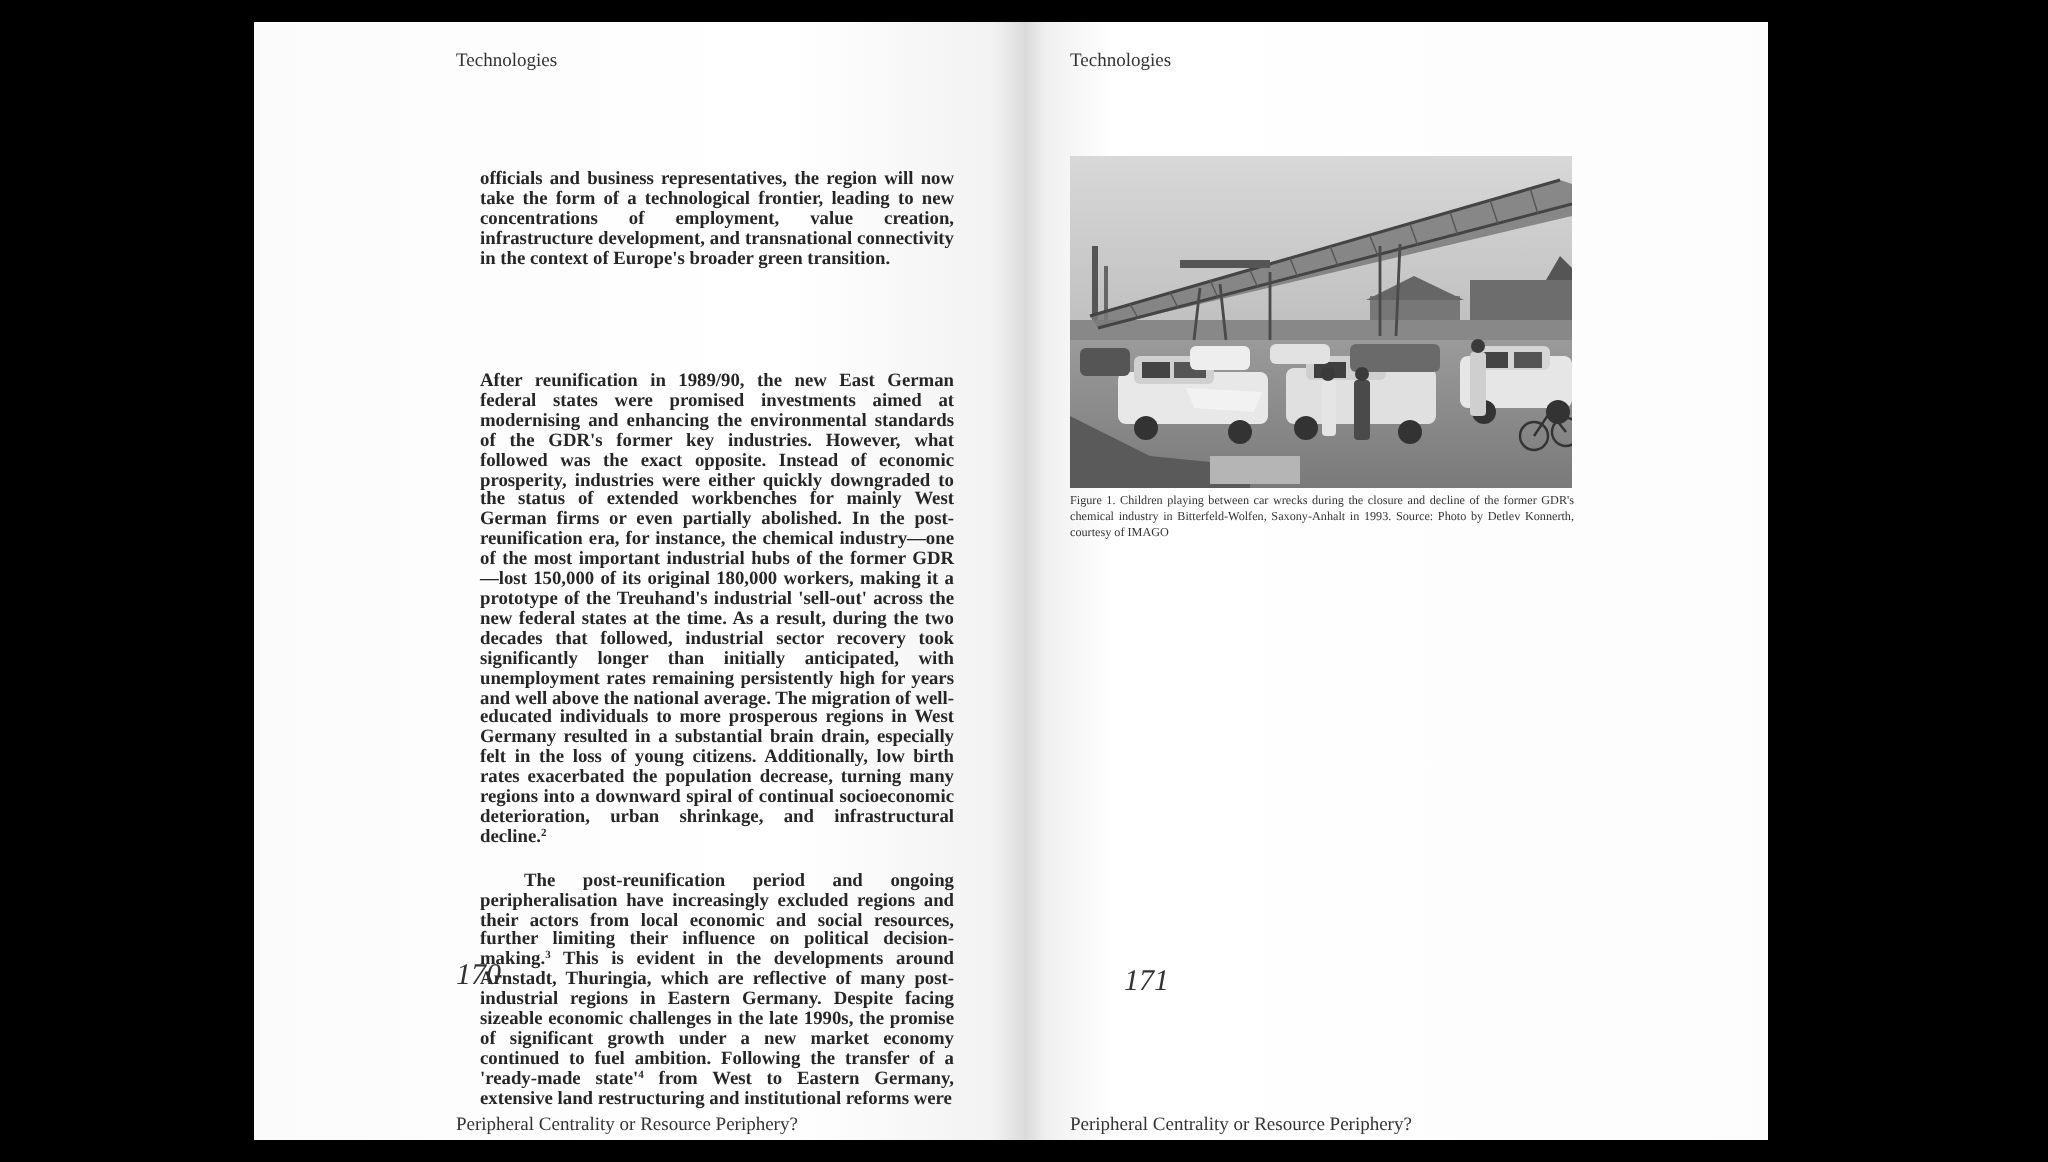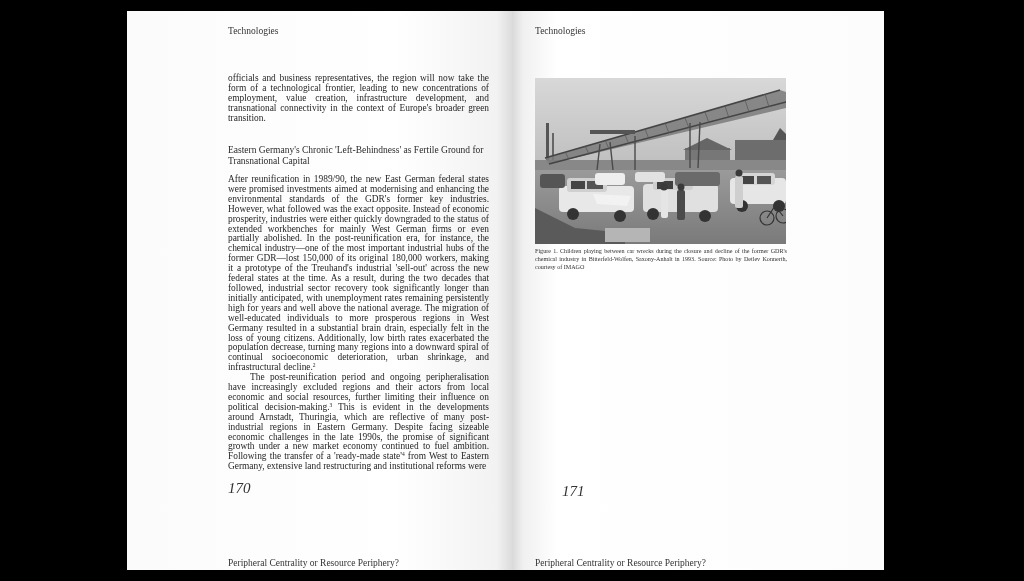--- a/index.html
+++ b/index.html
@@ -18,21 +18,21 @@
   .running-foot { position: absolute; top: 547px; font-size: 9.5px; color: #333; text-align: center; }
   .folio { position: absolute; font-size: 15px; color: #333; font-style: italic; }
   .left .running-head, .left .running-foot, .left .folio { left: 101px; }
   .right .running-head, .right .running-foot, .right .folio { left: 23px; }
   .left .folio { top: 469px; }
   .right .folio { top: 472px; margin-left: 27px; }
   .body-text {
     position: absolute; left: 101px; width: 261px; font-size: 9.4px; line-height: 9.9px;
     text-align: justify; hyphens: auto; color: #262626;
   }
-  .body-text p { margin: 0; }
+  .body-text p { margin: 12px; font-weight: bold; }
   .body-text p.indent { text-indent: 22px; }
   .para-top { top: 63px; }
   .heading { position: absolute; left: 101px; top: 134px; width: 262px; font-size: 9.5px; line-height: 11px; color: #2a2a2a; }
   .para-main { top: 164px; }
   sup { font-size: 5.5px; line-height: 0; vertical-align: 3px; }
   .figure { position: absolute; left: 23px; top: 67px; width: 251px; height: 166px; background: #9a9a9a; overflow: hidden; }
   .figure svg { width: 100%; height: 100%; display: block; }
   .caption { position: absolute; left: 23px; top: 236px; width: 252px; font-size: 6.1px; line-height: 8px; color: #333; text-align: justify; }
 </style>
 </head>
@@ -40,21 +40,20 @@
 
 <div class="spread">
 
   <div class="page left">
     <div class="running-head">Technologies</div>
 
     <div class="body-text para-top">
       <p>officials and business representatives, the region will now take the form of a technological frontier, leading to new concentrations of employment, value creation, infrastructure development, and transnational connectivity in the context of Europe's broader green transition.</p>
     </div>
 
-    <div class="heading">Eastern Germany's Chronic 'Left-Behindness' as Fertile Ground for Transnational Capital</div>
 
     <div class="body-text para-main">
       <p><span>After reunification in 1989/90, the new East German federal states were promised investments aimed at modernising and enhancing the environmental standards of the GDR's former key industries. However, what followed was the exact opposite. Instead of economic prosperity, industries were either quickly downgraded to the status of extended workbenches for mainly West German firms or even partially abolished. In the post-reunification era, for instance, the chemical industry—one of the most important industrial hubs of the former GDR—lost 150,000 of its original 180,000 workers, making it a prototype of the Treuhand's industrial 'sell-out' across the new federal states at the time. As a result, during the two decades that followed, industrial sector recovery took significantly longer than initially anticipated, with unemployment rates remaining persistently high for years and well  above the national average. The migration of well-educated individuals to more prosperous regions in West Germany resulted in a substantial brain drain, especially felt in the loss of young citizens. Additionally, low birth rates exacerbated the population decrease, turning many regions into a downward spiral of continual socioeconomic deterioration, urban shrinkage, and infrastructural decline.</span><sup>2</sup></p>
       <p class="indent"><span>The post-reunification period and ongoing peripheralisation have increasingly excluded regions and their actors from local economic and social resources, further limiting their influence on political decision-making.</span><sup>3</sup><span> This is evident in the developments around Arnstadt, Thuringia, which are reflective of many post-industrial regions in Eastern Germany. Despite facing sizeable economic challenges in the late 1990s, the promise of significant growth under a new market economy continued to fuel ambition. Following the transfer of a 'ready-made state'</span><sup>4</sup><span> from West to Eastern Germany, extensive land restructuring and institutional reforms were</span></p>
     </div>
 
     <div class="folio">170</div>
     <div class="running-foot">Peripheral Centrality or Resource Periphery?</div>
   </div>
 

